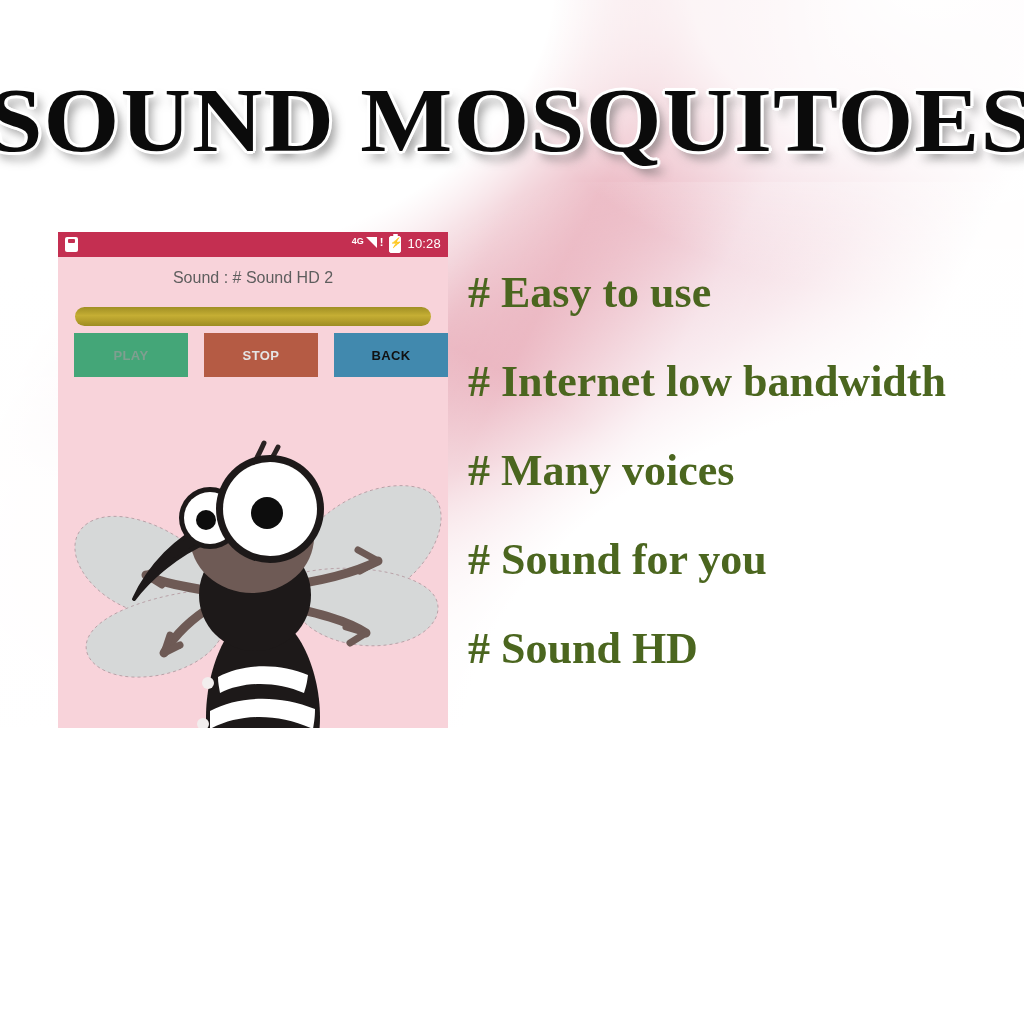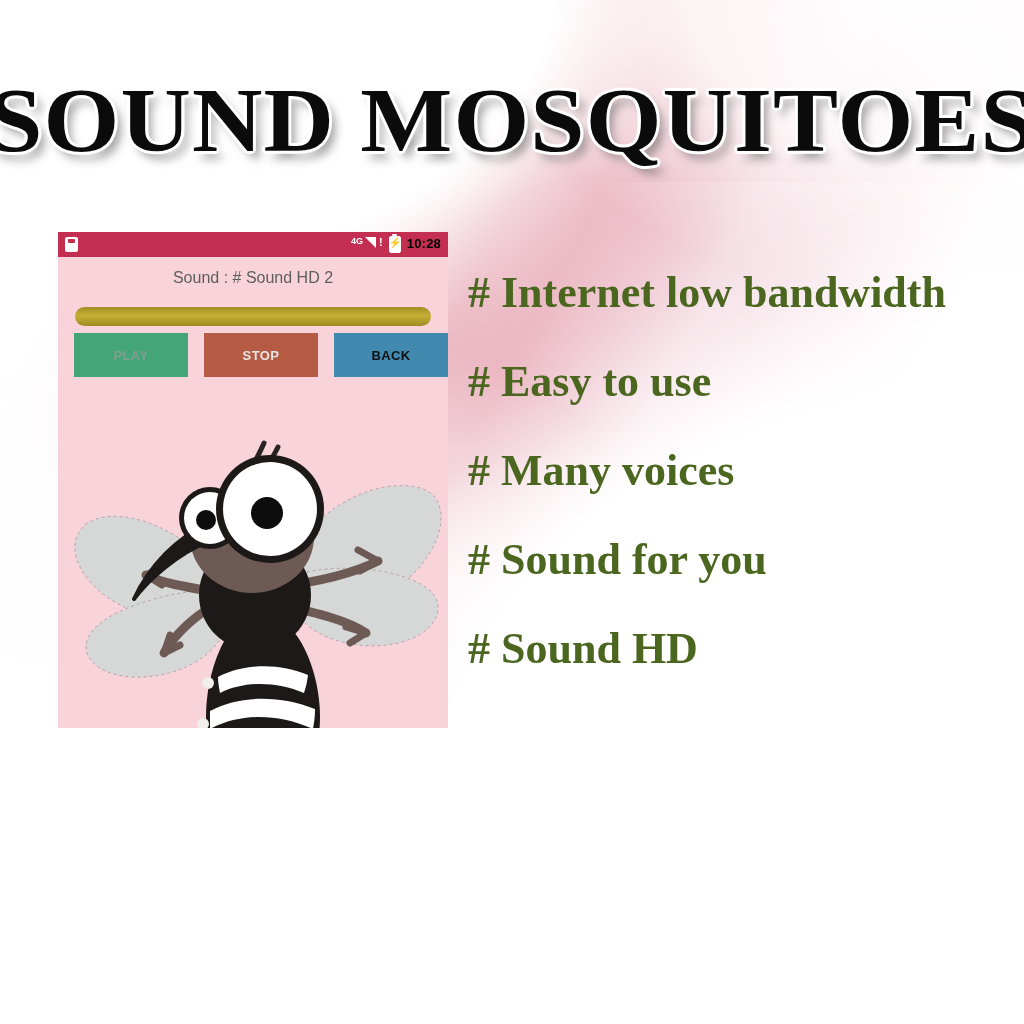--- a/index.html
+++ b/index.html
@@ -188,23 +188,23 @@
     content:"\26A1";
     position:absolute;
     left:0; top:-1px;
     width:100%;
     text-align:center;
     font-size:10px;
     color:#c42f51;
     line-height:14px;
   }
   .sb-time {
-    color:#000000;
+    color:#ffffff;
     font-size: 13px;
-    font-weight: bold;
+    font-weight: normal;
     letter-spacing: 0.2px;
     margin-left: 2px;
   }
 
   .sound-label {
     height: 42px;
     display: flex;
     align-items: center;
     justify-content: center;
     color: #5e5e5e;
@@ -424,20 +424,20 @@
     </div>
 
     <div class="navbar">
       <span class="nav-back"></span>
       <span class="nav-home"></span>
       <span class="nav-recent"></span>
     </div>
   </div>
 
   <div class="features">
+    <div class="feature"># Easy to use</div>
     <div class="feature"># Internet low bandwidth</div>
-    <div class="feature"># Easy to use</div>
     <div class="feature"># Many voices</div>
     <div class="feature"># Sound for you</div>
     <div class="feature"># Sound HD</div>
   </div>
 
 </div>
 
 </body></html>

